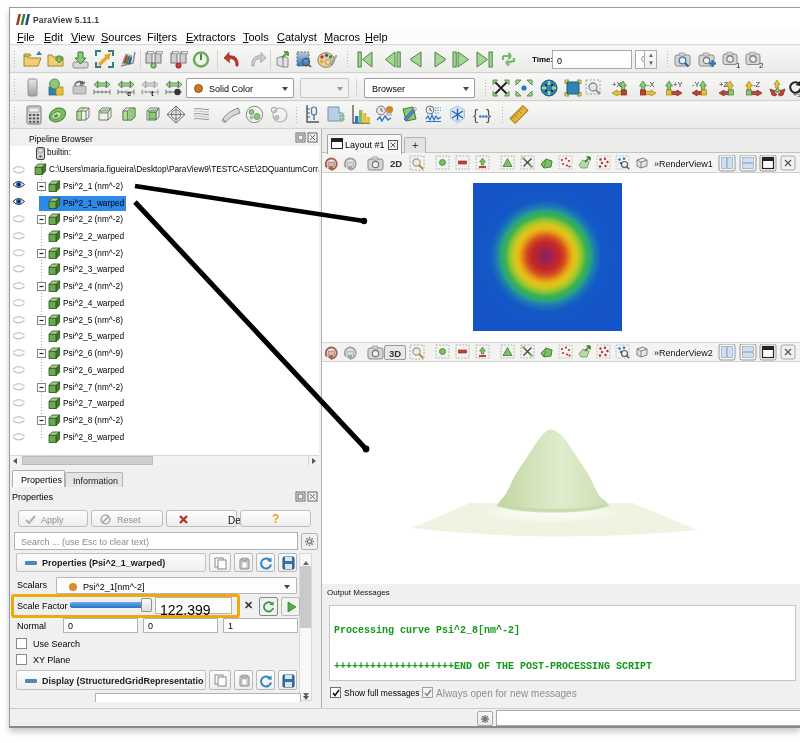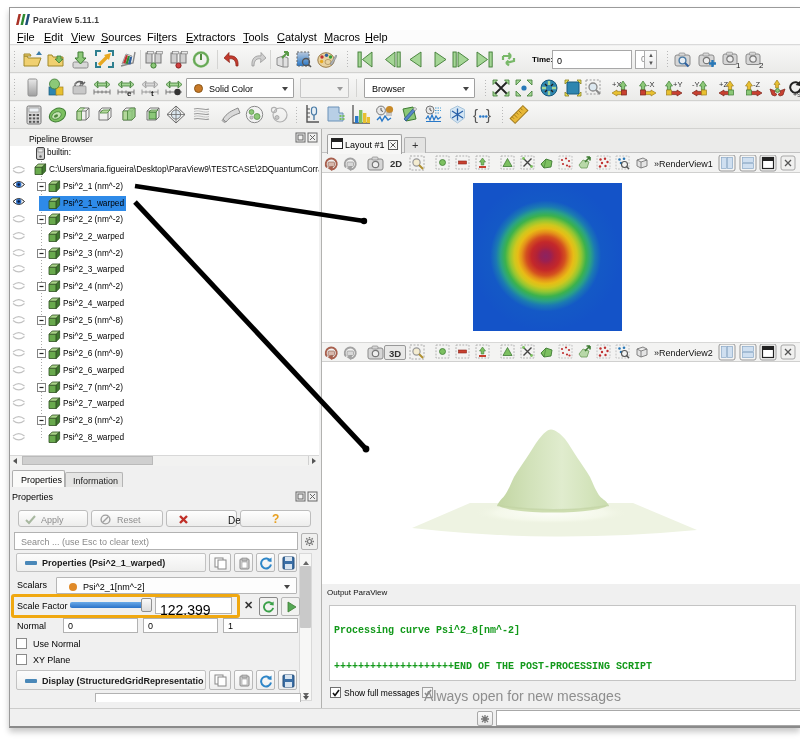--- a/index.html
+++ b/index.html
@@ -919,21 +919,21 @@
       <span style="position:absolute;left:4px;top:2px;font-size:9px;">0</span>
     </div>
 <div class="field" style="left:143px; top:618px; width:75px; height:15px; border-color:#b2b2b2;">
       <span style="position:absolute;left:4px;top:2px;font-size:9px;">0</span>
     </div>
 <div class="field" style="left:223px; top:618px; width:75px; height:15px; border-color:#b2b2b2;">
       <span style="position:absolute;left:4px;top:2px;font-size:9px;">1</span>
     </div>
 
 <div class="cbx" style="left:16px; top:638px;"></div>
-<div class="txt" style="left:33px; top:639px; font-size:9px;">Use Normal</div>
+<div class="txt" style="left:33px; top:639px; font-size:9px;">Use Search</div>
 <div class="cbx" style="left:16px; top:654px;"></div>
 <div class="txt" style="left:33px; top:655px; font-size:9px;">XY Plane</div>
 
 <div class="ab" style="left:16px; top:670px; width:190px; height:20px; background:linear-gradient(#fcfcfc,#efefee); border:1px solid #c2c2c2; border-radius:2px;">
       <span style="position:absolute;left:8px;top:8px;width:12px;height:3.5px;background:#4a88b8;border-radius:1px;"></span>
       <span style="position:absolute;left:25px;top:5px;font-size:9px;font-weight:bold;color:#1a1a1a;white-space:nowrap;overflow:hidden;width:162px;display:inline-block;">Display (StructuredGridRepresentatio</span>
     </div>
 <div class="btn4" style="left:209px; top:670px; width:22px; height:20px;">
       <svg style="position:absolute;left:4px;top:3px;" width="13" height="13" viewBox="0 0 13 13">
         <rect x="1" y="1" width="8" height="9" fill="#fff" stroke="#888"></rect>
@@ -1147,37 +1147,37 @@
           <stop offset="1" stop-color="#eef3e1" stop-opacity="0"></stop>
         </radialGradient>
 </defs>
 <path d="M12 108 L70 83 L233 83 L297 110 Q222 117 153 116.5 Q84 116 12 108 Z" fill="#eef3e2"></path>
 <ellipse cx="151" cy="93" rx="78" ry="11" fill="url(#baseglow)"></ellipse>
 <ellipse cx="153" cy="85" rx="54" ry="7.5" fill="#cdddb0"></ellipse>
 <path d="M97 85.5 C99.5 81 101.5 79 103.5 77 C108 72 111 63 114 57 C118 50 122.5 44 126.5 38 C130.5 32 135 24 139 19 C143 14 147 9.5 151 9.5 C155 9.5 161 14 165 19 C169 24 173.5 32 177.5 38 C181.5 44 186 50 190 57 C193 63 196 72 200.5 77 C202.5 79 206.5 81 209 85.5 Q153 94 97 85.5 Z" fill="url(#bell)"></path>
 <path d="M97 85.5 Q153 94 209 85.5" fill="none" stroke="#bdcf9d" stroke-width="1.4" opacity=".45"></path>
 </svg>
 
-<div class="txt" style="left:327px; top:588px; font-size:8px; color:#111;">Output ParaView</div>
+<div class="txt" style="left:327px; top:588px; font-size:8px; color:#111;">Output Messages</div>
 <div class="ab" style="left:329px; top:605px; width:467px; height:76px; background:#fff; border:1px solid #c4c4c4;"></div>
 <div class="txt" style="left:334px; top:625px; font-family:'Liberation Mono', monospace; font-size:10px; font-weight:bold; color:#12991a;">Processing curve Psi^2_8[nm^-2]</div>
 <div class="txt" style="left:334px; top:661px; font-family:'Liberation Mono', monospace; font-size:10px; font-weight:bold; color:#12991a;">++++++++++++++++++++END OF THE POST-PROCESSING SCRIPT</div>
 
 <div class="ab" style="left:330px; top:687px; width:11px; height:11px; background:#fff; border:1px solid #707070;">
       <svg style="position:absolute;left:0px;top:0px;" width="10" height="10">
         <path d="M2 5 L4 7.5 L8 2" fill="none" stroke="#111" stroke-width="1.6"></path>
       </svg>
     </div>
 <div class="txt" style="left:344px; top:688px; font-size:8.5px; color:#000;">Show full messages</div>
 <div class="ab" style="left:422px; top:687px; width:11px; height:11px; background:#f4f4f4; border:1px solid #a0a0a0;">
       <svg style="position:absolute;left:0px;top:0px;" width="10" height="10">
         <path d="M2 5 L4 7.5 L8 2" fill="none" stroke="#8a8a8a" stroke-width="1.6"></path>
       </svg>
     </div>
-<div class="txt" style="left:424px; top:688px; font-size:14px; color:#8e8e8e;">Always open for new messages</div>
+<div class="txt" style="left:436px; top:688px; font-size:10px; color:#8e8e8e;">Always open for new messages</div>
 
 <div class="ab" style="left:10px; top:708px; width:790px; height:1px; background:#cccccb;"></div>
 <div class="ab" style="left:477px; top:711px; width:16px; height:15px; background:linear-gradient(#fafafa,#e8e8e8); border:1px solid #a8a8a8; border-radius:2px;">
       <svg style="position:absolute;left:3px;top:3px;" width="8" height="8">
         <path d="M1 1 L7 7 M7 1 L1 7 M4 0 L4 8 M0 4 L8 4" stroke="#777" stroke-width="1.3"></path>
       </svg>
     </div>
 <div class="ab" style="left:496px; top:710px; width:304px; height:16px; background:#fff; border:1px solid #a8a8a8; border-right:none;"></div>
 </div>
 

